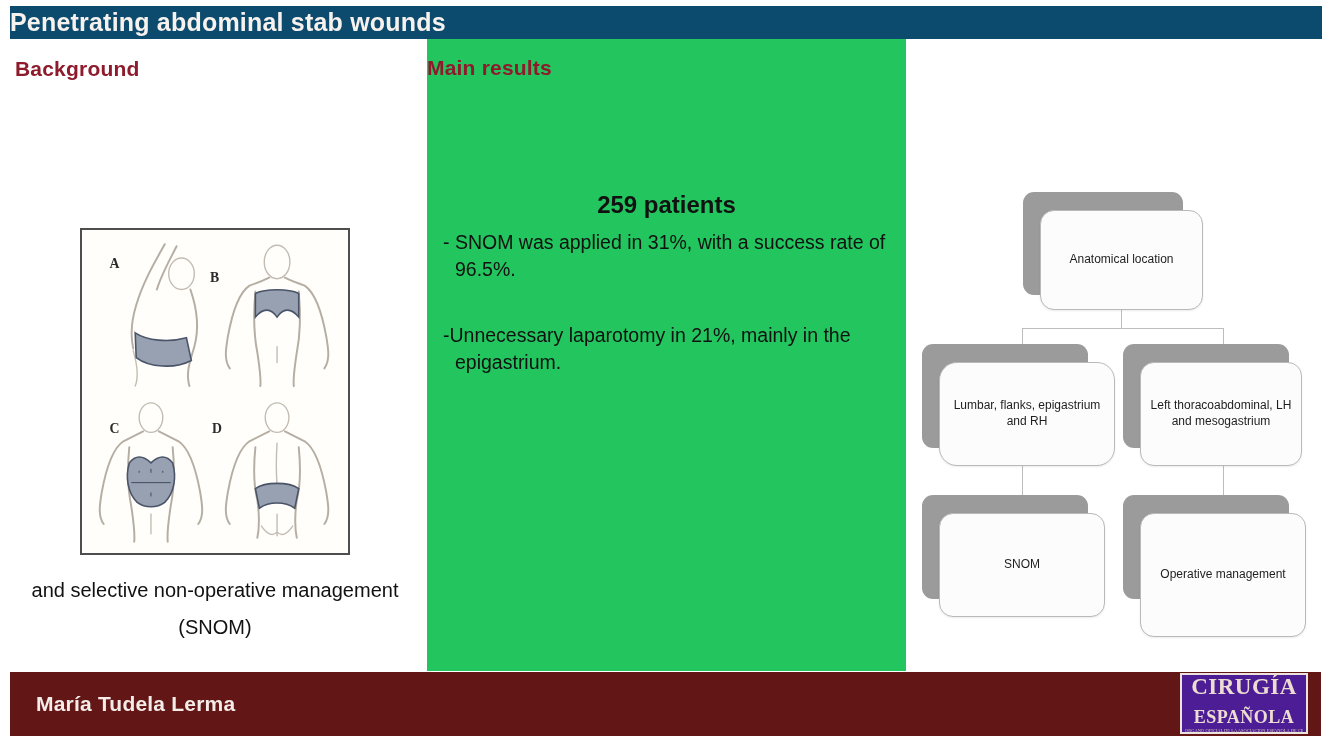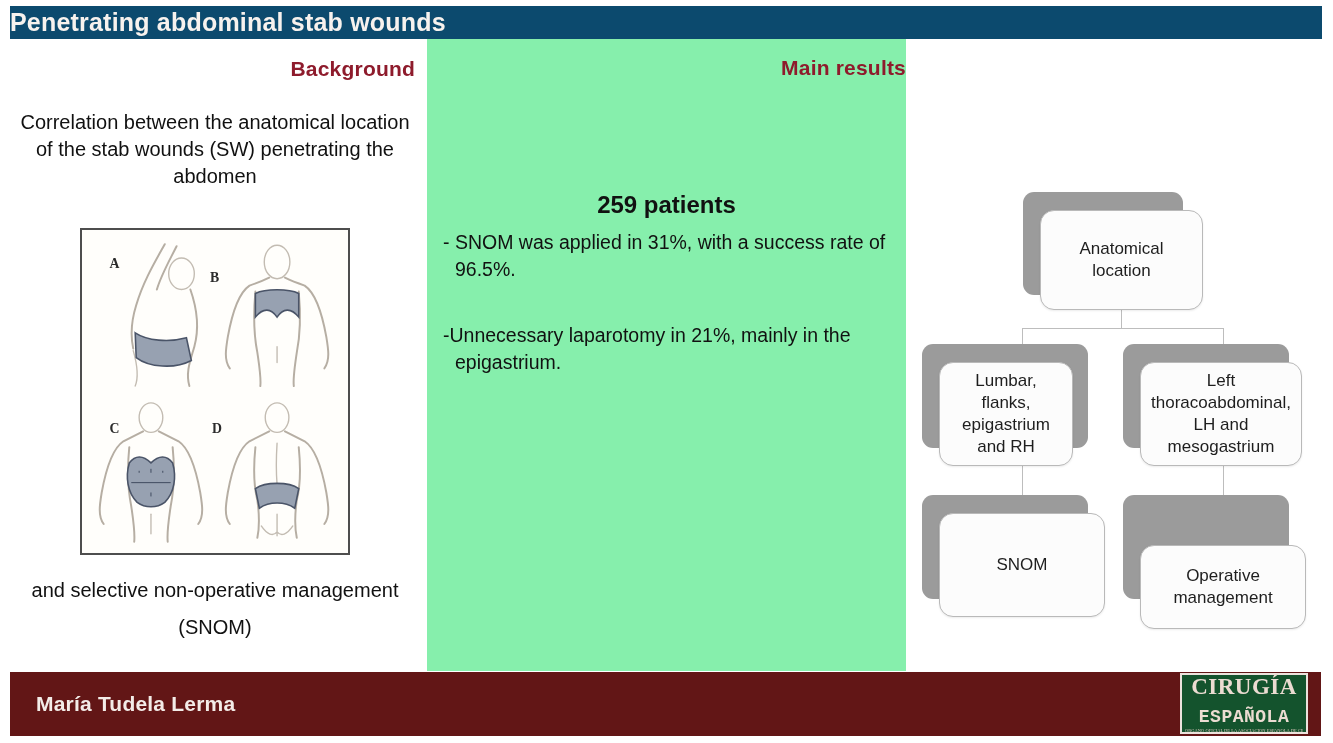--- a/index.html
+++ b/index.html
@@ -9,21 +9,21 @@
 
   
   .title-bar {
     position:absolute; left:10px; right:11px; top:6px; height:33px;
     background:#0c4a6e; display:flex; align-items:center; justify-content:flex-start;
   }
   .title-bar span { color:#f7f2ee; font-size:25px; font-weight:bold; letter-spacing:.2px; }
 
   
   .col-heading {
-    color:#8e1b2c; font-size:21px; font-weight:bold; text-align:right; letter-spacing:.2px;
+    color:#8e1b2c; font-size:21px; font-weight:bold; text-align:left; letter-spacing:.2px;
   }
 
   
   .col-background { position:absolute; left:15px; top:45px; width:400px; }
   .col-background .col-heading { margin-top:12px; }
   .bg-intro {
     margin-top:28px; text-align:center; font-size:20px; line-height:1.35; color:#111;
   }
   .figure-frame {
     position:absolute; left:65px; top:183px; width:270px; height:327px;
@@ -36,21 +36,21 @@
   .shade-line { fill:none; stroke:#3f4a5e; stroke-width:1; }
   .fig-label { font-family:"Liberation Serif", serif; font-size:14px; font-weight:bold; fill:#2b2b2b; }
   .bg-outro {
     position:absolute; left:0; top:527px; width:400px; text-align:center;
     font-size:20px; line-height:1.85; color:#111;
   }
 
   
   .col-results {
     position:absolute; left:427px; top:39px; width:479px; height:632px;
-    background:#86efac;
+    background:#22c55e;
   }
   .col-results .col-heading { position:absolute; left:0; width:100%; top:17px; }
   .patients {
     position:absolute; left:0; width:100%; top:152px;
     text-align:center; font-size:24px; font-weight:bold; color:#111;
   }
   .bullet {
     position:absolute; left:16px; width:458px; font-size:19.5px; line-height:1.38; color:#111;
     padding-left:12px; text-indent:-12px;
   }
@@ -60,71 +60,70 @@
 
   
   .col-conclusions { position:absolute; left:906px; top:45px; width:427px; height:626px; }
   .col-conclusions .col-heading { margin-top:12px; }
   .flowchart { position:absolute; left:9px; top:145px; width:400px; height:440px; }
   .fc-line { position:absolute; background:#bdbdbd; z-index:0; }
   .fc-shadow { position:absolute; background:#9b9b9b; border-radius:11px; z-index:1; }
   .fc-card {
     position:absolute; background:#fcfcfc; border:1px solid #b9b9b9; border-radius:14px;
     display:flex; align-items:center; justify-content:center; text-align:center;
-    font-size:17px; color:#1e1e1e; line-height:1.3; padding:0 9px; z-index:2;
+    font-size:12px; color:#1e1e1e; line-height:1.3; padding:0 9px; z-index:2;
     box-shadow:0 1px 2px rgba(0,0,0,.08);
   }
   .fc-root-shadow { left:108px; top:2px;  width:160px; height:103px; }
   .fc-root        { left:125px; top:20px; width:163px; height:100px; }
   .fc-ml-shadow   { left:7px;   top:154px; width:166px; height:104px; }
-  .fc-ml          { left:24px;  top:172px; width:134px; height:104px; }
+  .fc-ml          { left:24px;  top:172px; width:176px; height:104px;border-radius:18px; }
   .fc-mr-shadow   { left:208px; top:154px; width:166px; height:104px; }
   .fc-mr          { left:225px; top:172px; width:162px; height:104px; }
   .fc-ll-shadow   { left:7px;   top:305px; width:166px; height:104px; }
   .fc-ll          { left:24px;  top:323px; width:166px; height:104px; }
   .fc-lr-shadow   { left:208px; top:305px; width:166px; height:104px; }
-  .fc-lr          { left:225px; top:323px; width:166px; height:84px;margin-top:32px; }
+  .fc-lr          { left:225px; top:323px; width:166px; height:124px; }
 
   .line-root-stub { left:206px; top:120px; width:1px; height:18px; }
   .line-h         { left:107px; top:138px; width:202px; height:1px; }
   .line-stub-l    { left:107px; top:138px; width:1px; height:34px; }
   .line-stub-r    { left:308px; top:138px; width:1px; height:34px; }
   .line-drop-l    { left:107px; top:276px; width:1px; height:47px; }
   .line-drop-r    { left:308px; top:276px; width:1px; height:47px; }
 
   
   .footer {
     position:absolute; left:10px; top:672px; width:1311px; height:64px;
     background:#621616; display:flex; align-items:center;
   }
   .footer-author {
     margin-left:26px; color:#f3ece8; font-size:21px; font-weight:600; letter-spacing:.2px;
   }
   .logo-box {
     position:absolute; right:13px; top:1px; height:61px; width:128px;
-    background:#14532d; border:2px solid #ece3dd;
+    background:#4c1d95; border:2px solid #ece3dd;
     display:flex; flex-direction:column; align-items:center; justify-content:center;
     font-family:"Liberation Serif", serif; line-height:1;
   }
   .logo-l1 { color:#ecdcd2; font-size:23px; font-weight:bold; letter-spacing:.5px; }
-  .logo-l2 { color:#ecdcd2; font-size:18px; font-weight:bold; letter-spacing:.5px; margin-top:10px;font-family:Liberation Mono, monospace; }
+  .logo-l2 { color:#ecdcd2; font-size:18px; font-weight:bold; letter-spacing:.5px; margin-top:10px; }
   .logo-tag { color:#d8c2b8; font-size:4.5px; margin-top:3px; white-space:nowrap; max-width:118px; overflow:hidden; }
 </style>
 </head>
 <body>
 
 <div class="canvas">
 
   <div class="title-bar">
     <span>Penetrating abdominal stab wounds</span>
   </div>
 
   <div class="col-background">
     <div class="col-heading">Background</div>
-    <div class="bg-intro">Correlation between the anatomical location of the stab wounds (SW) penetrating the abdomen</div>
 
     <div class="figure-frame">
       <svg viewBox="0 0 270 327">
 
         <g>
           <text class="fig-label" x="28" y="38">A</text>
           <path class="body-line" d="M84,14 C74,32 62,52 55,76 C50,92 49,106 52,120"></path>
           <path class="body-line" d="M96,16 C88,32 80,46 76,60"></path>
           <ellipse class="body-line-thin" cx="101" cy="44" rx="13" ry="16"></ellipse>
           <path class="body-line" d="M110,60 C117,80 119,100 114,118 C110,132 105,144 109,158"></path>

